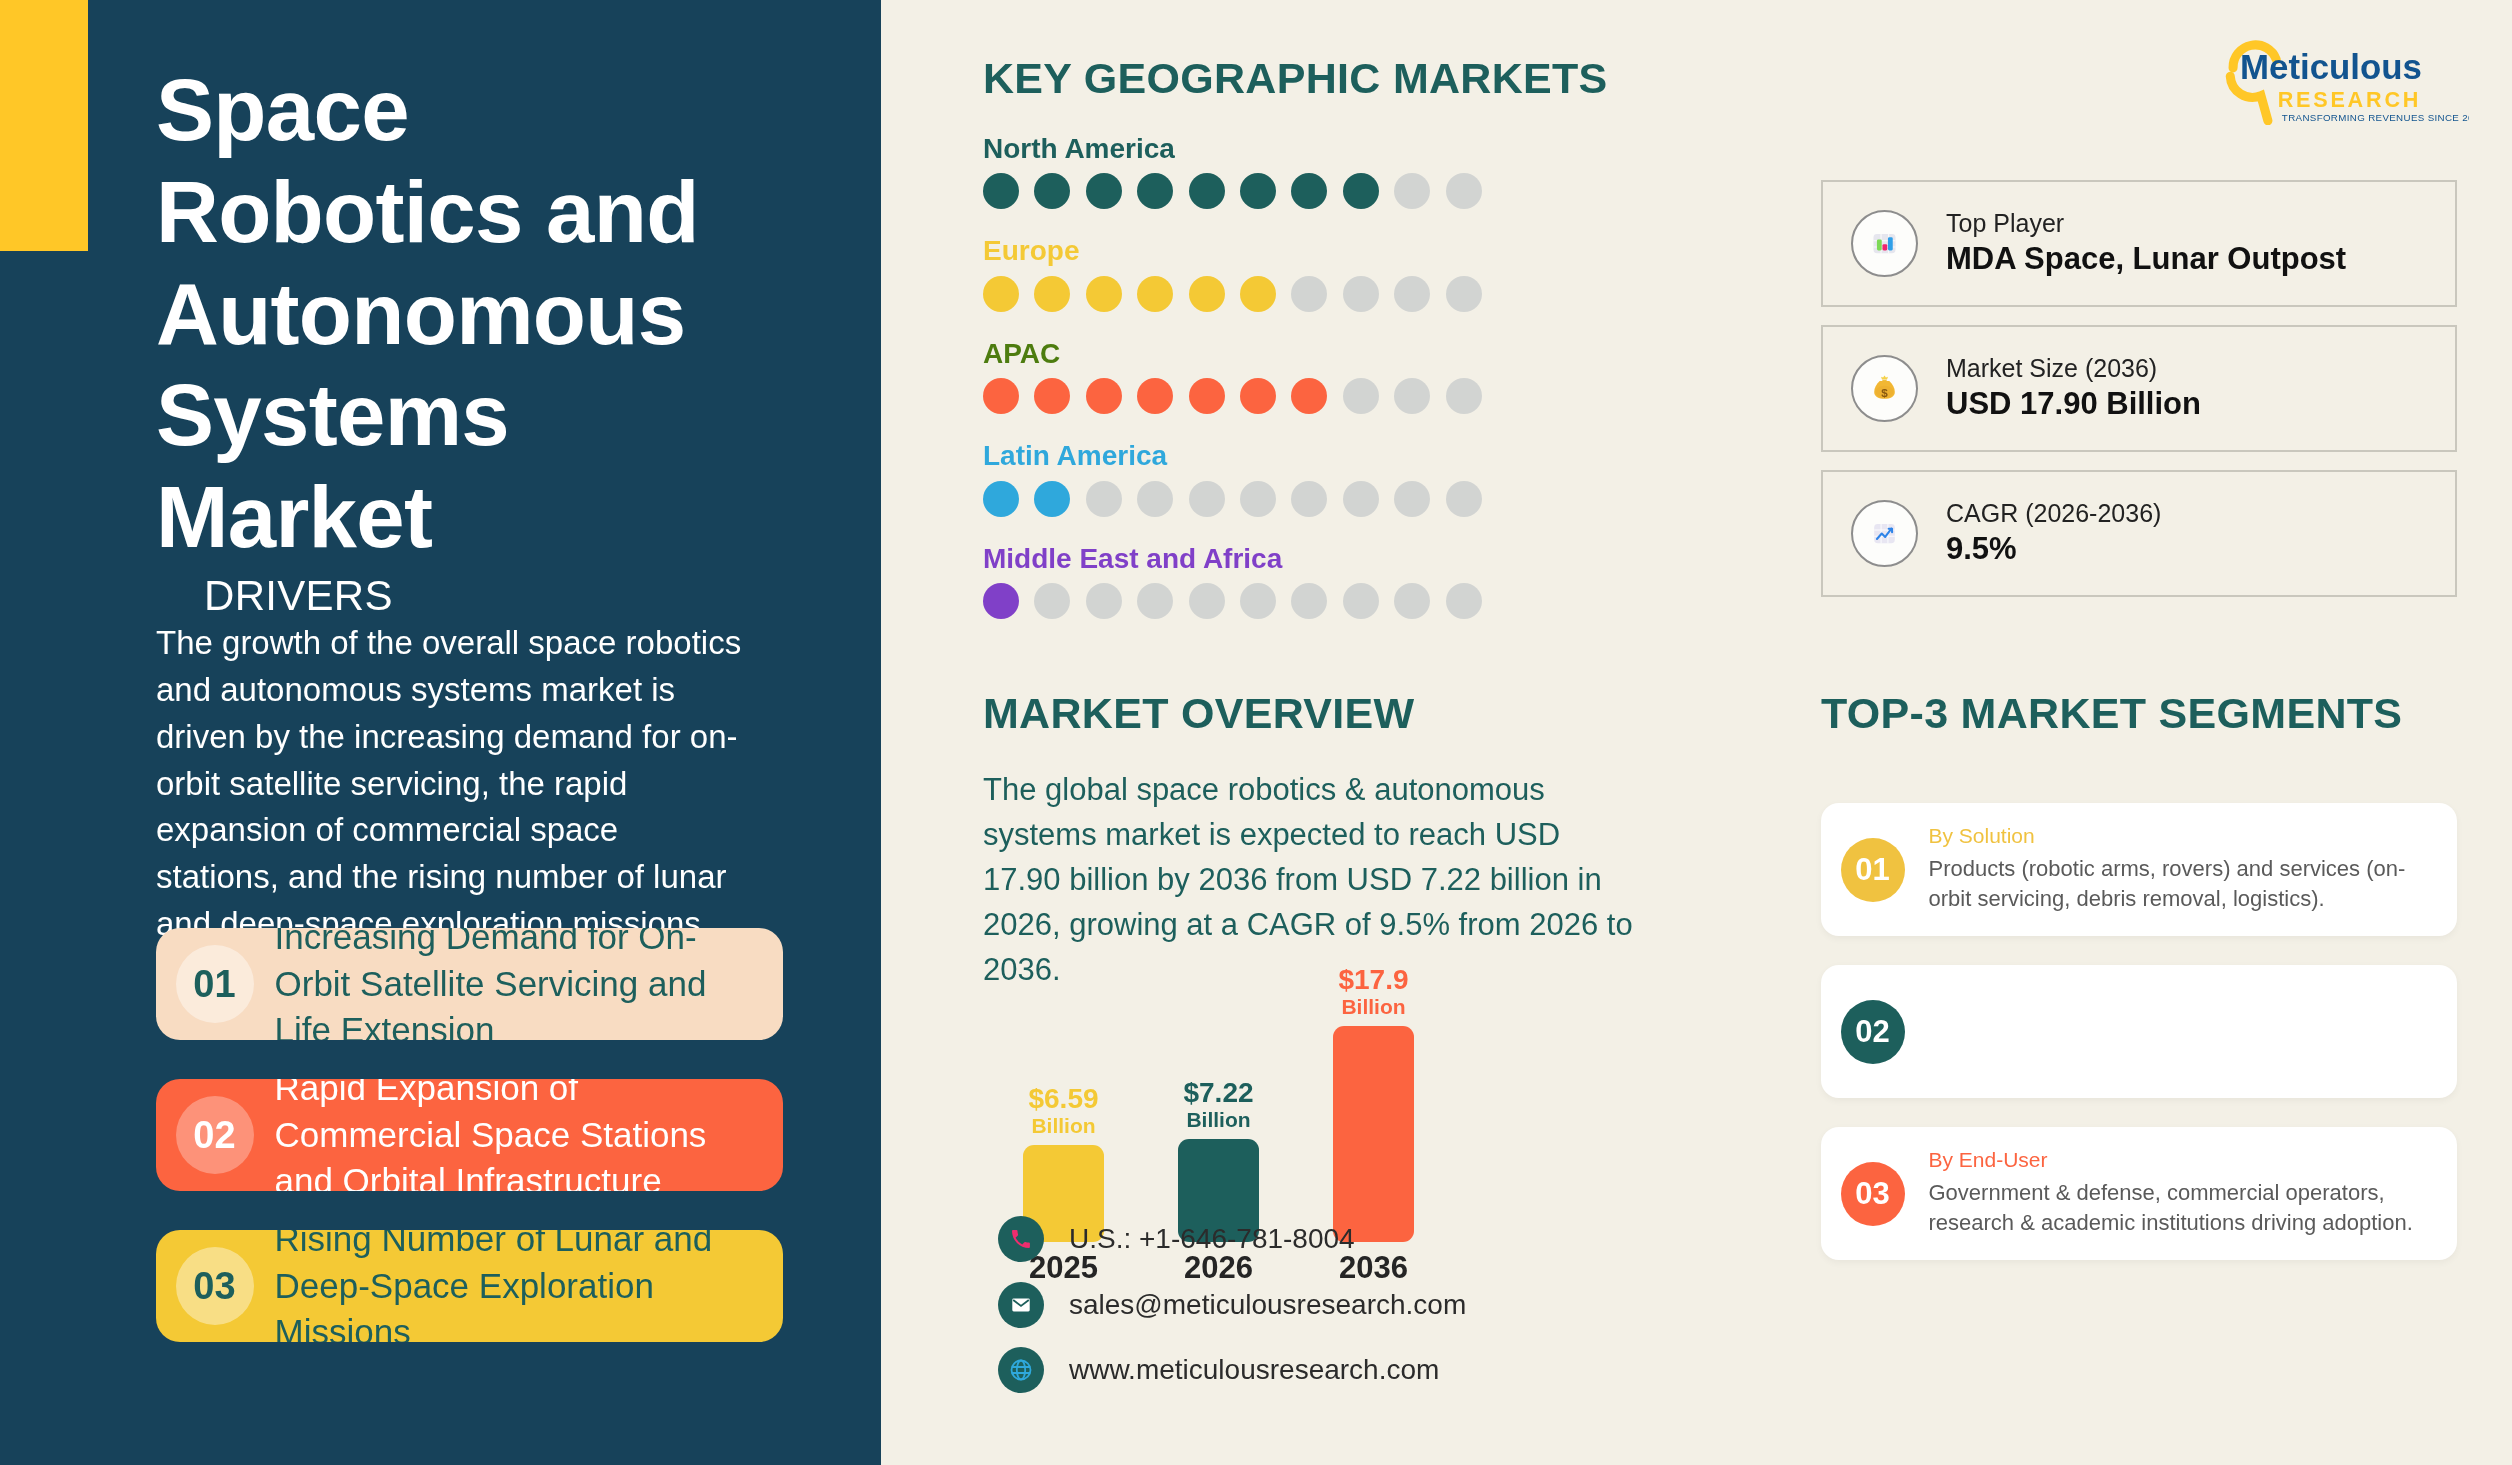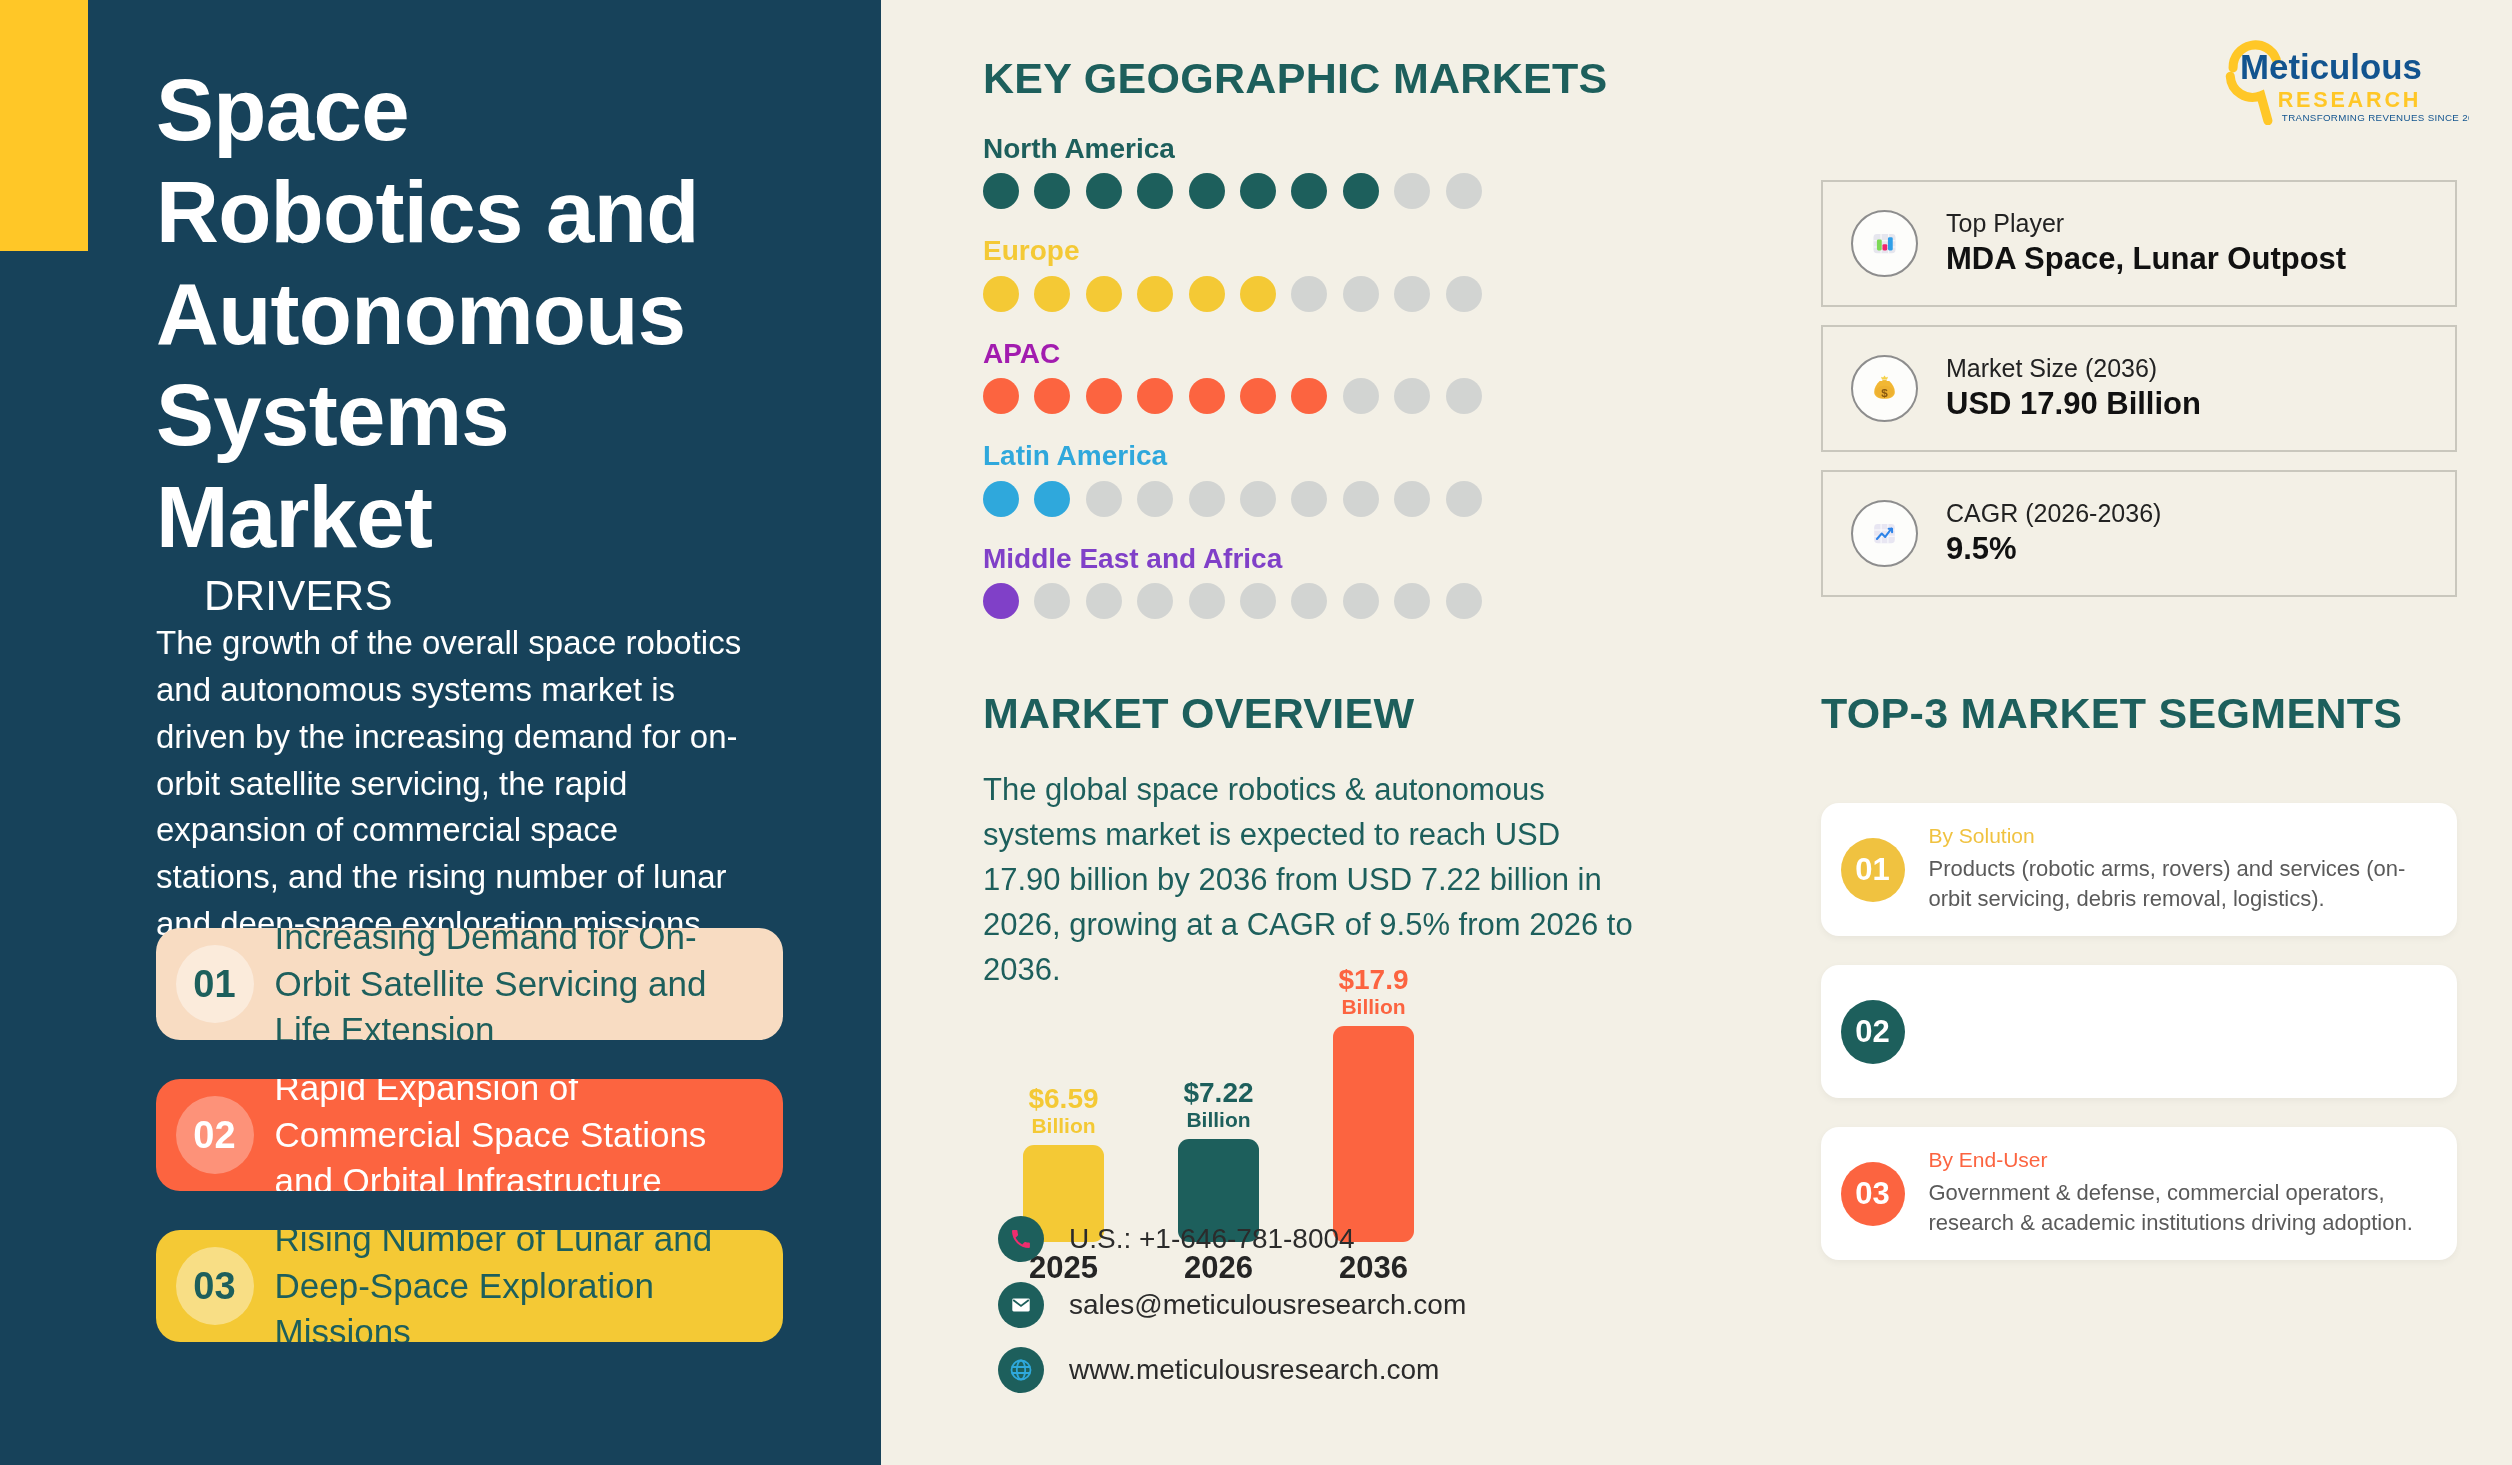--- a/index.html
+++ b/index.html
@@ -263,21 +263,21 @@
         <div class="geo-dot" style="background: rgb(244, 201, 53);"></div>
         <div class="geo-dot" style="background: rgb(244, 201, 53);"></div>
         <div class="geo-dot" style="background: rgb(244, 201, 53);"></div>
         <div class="geo-dot"></div>
         <div class="geo-dot"></div>
         <div class="geo-dot"></div>
         <div class="geo-dot"></div>
       </div>
     </div>
     <div class="geo-row">
-      <div class="geo-label" style="color: #a21caf;">APAC</div>
+      <div class="geo-label" style="color: #4d7c0f;">APAC</div>
       <div class="geo-dots">
         <div class="geo-dot" style="background: rgb(252, 100, 64);"></div>
         <div class="geo-dot" style="background: rgb(252, 100, 64);"></div>
         <div class="geo-dot" style="background: rgb(252, 100, 64);"></div>
         <div class="geo-dot" style="background: rgb(252, 100, 64);"></div>
         <div class="geo-dot" style="background: rgb(252, 100, 64);"></div>
         <div class="geo-dot" style="background: rgb(252, 100, 64);"></div>
         <div class="geo-dot" style="background: rgb(252, 100, 64);"></div>
         <div class="geo-dot"></div>
         <div class="geo-dot"></div>

